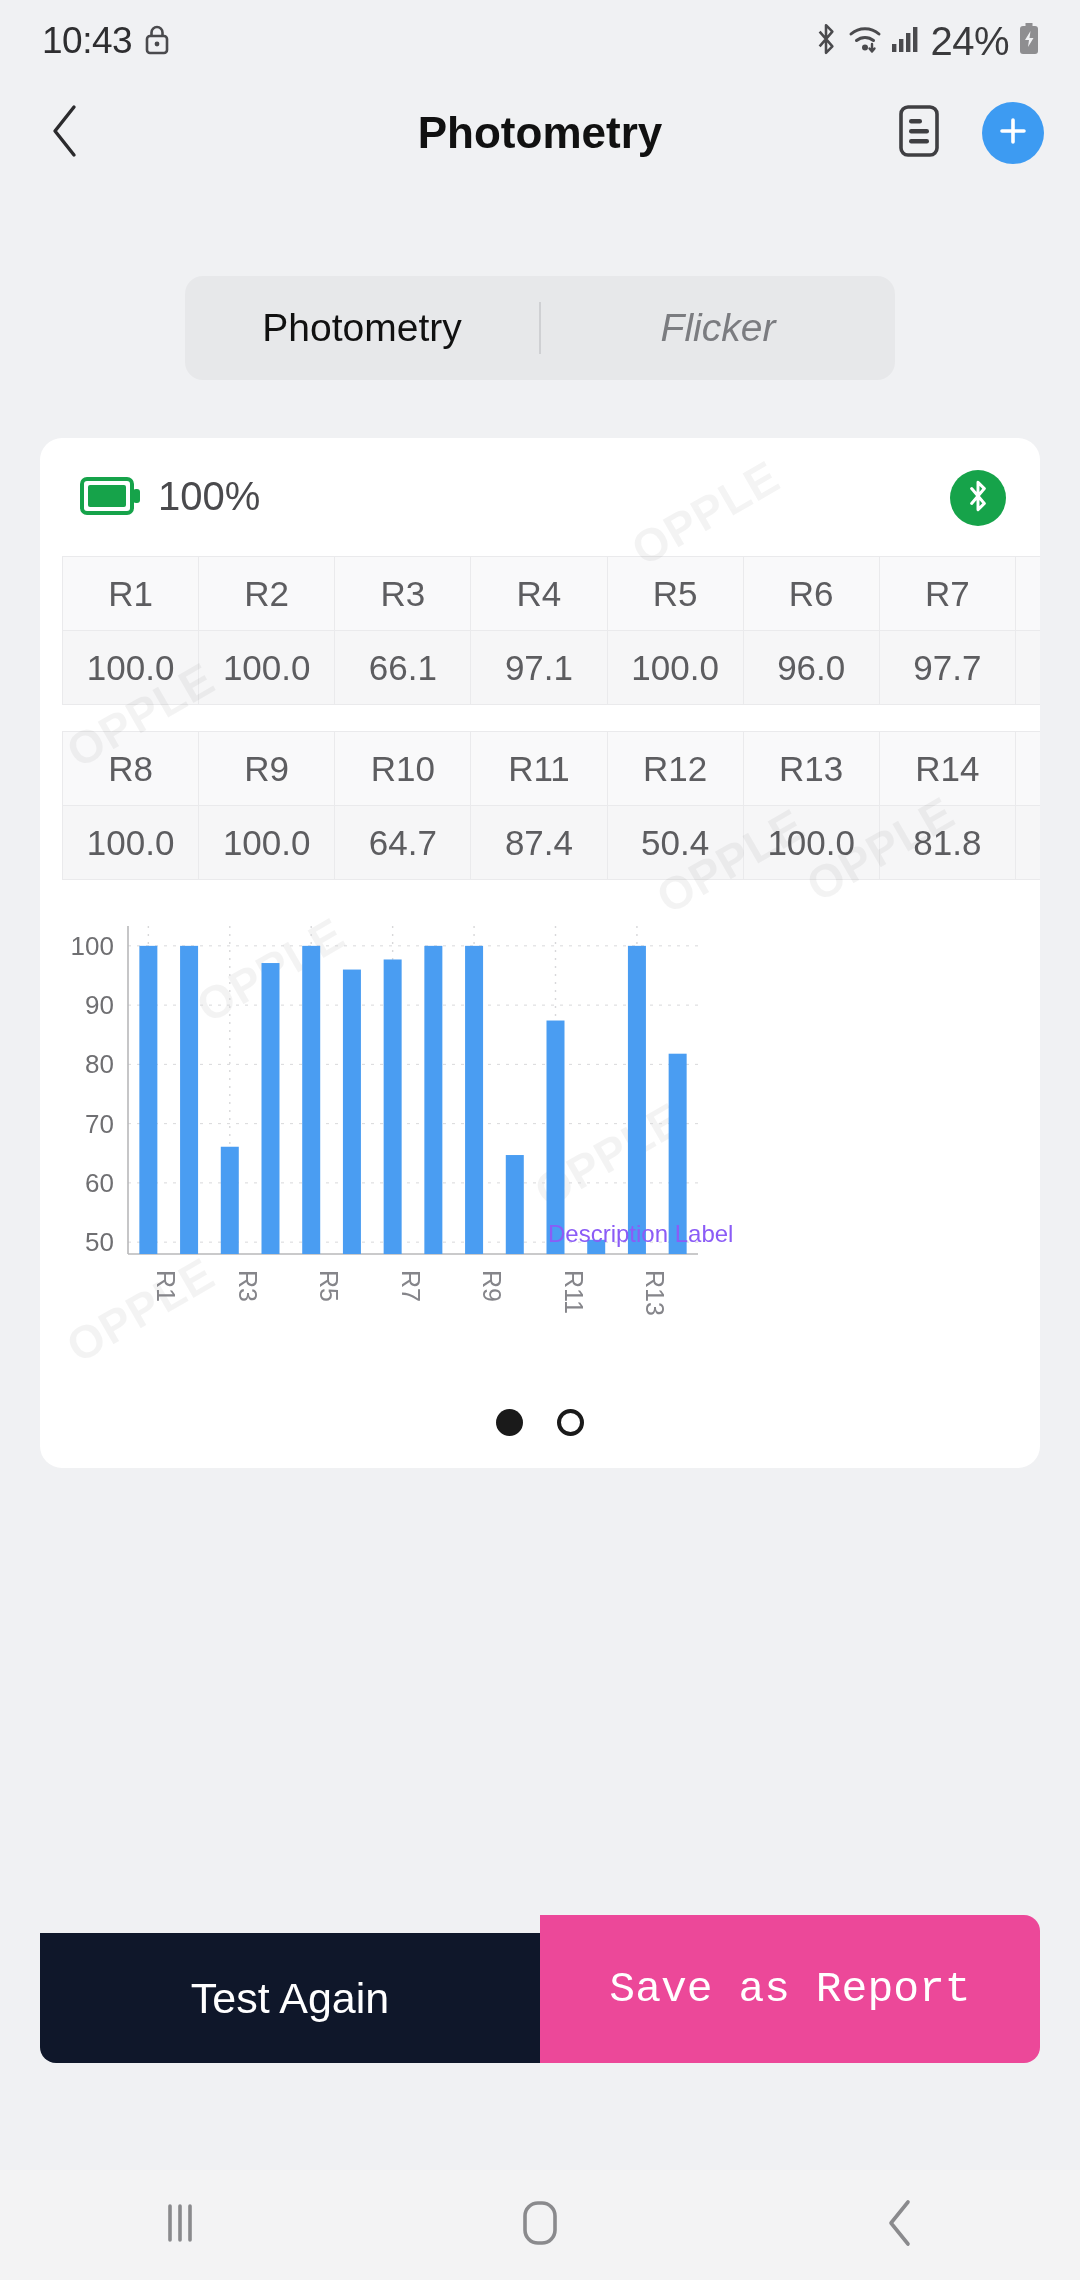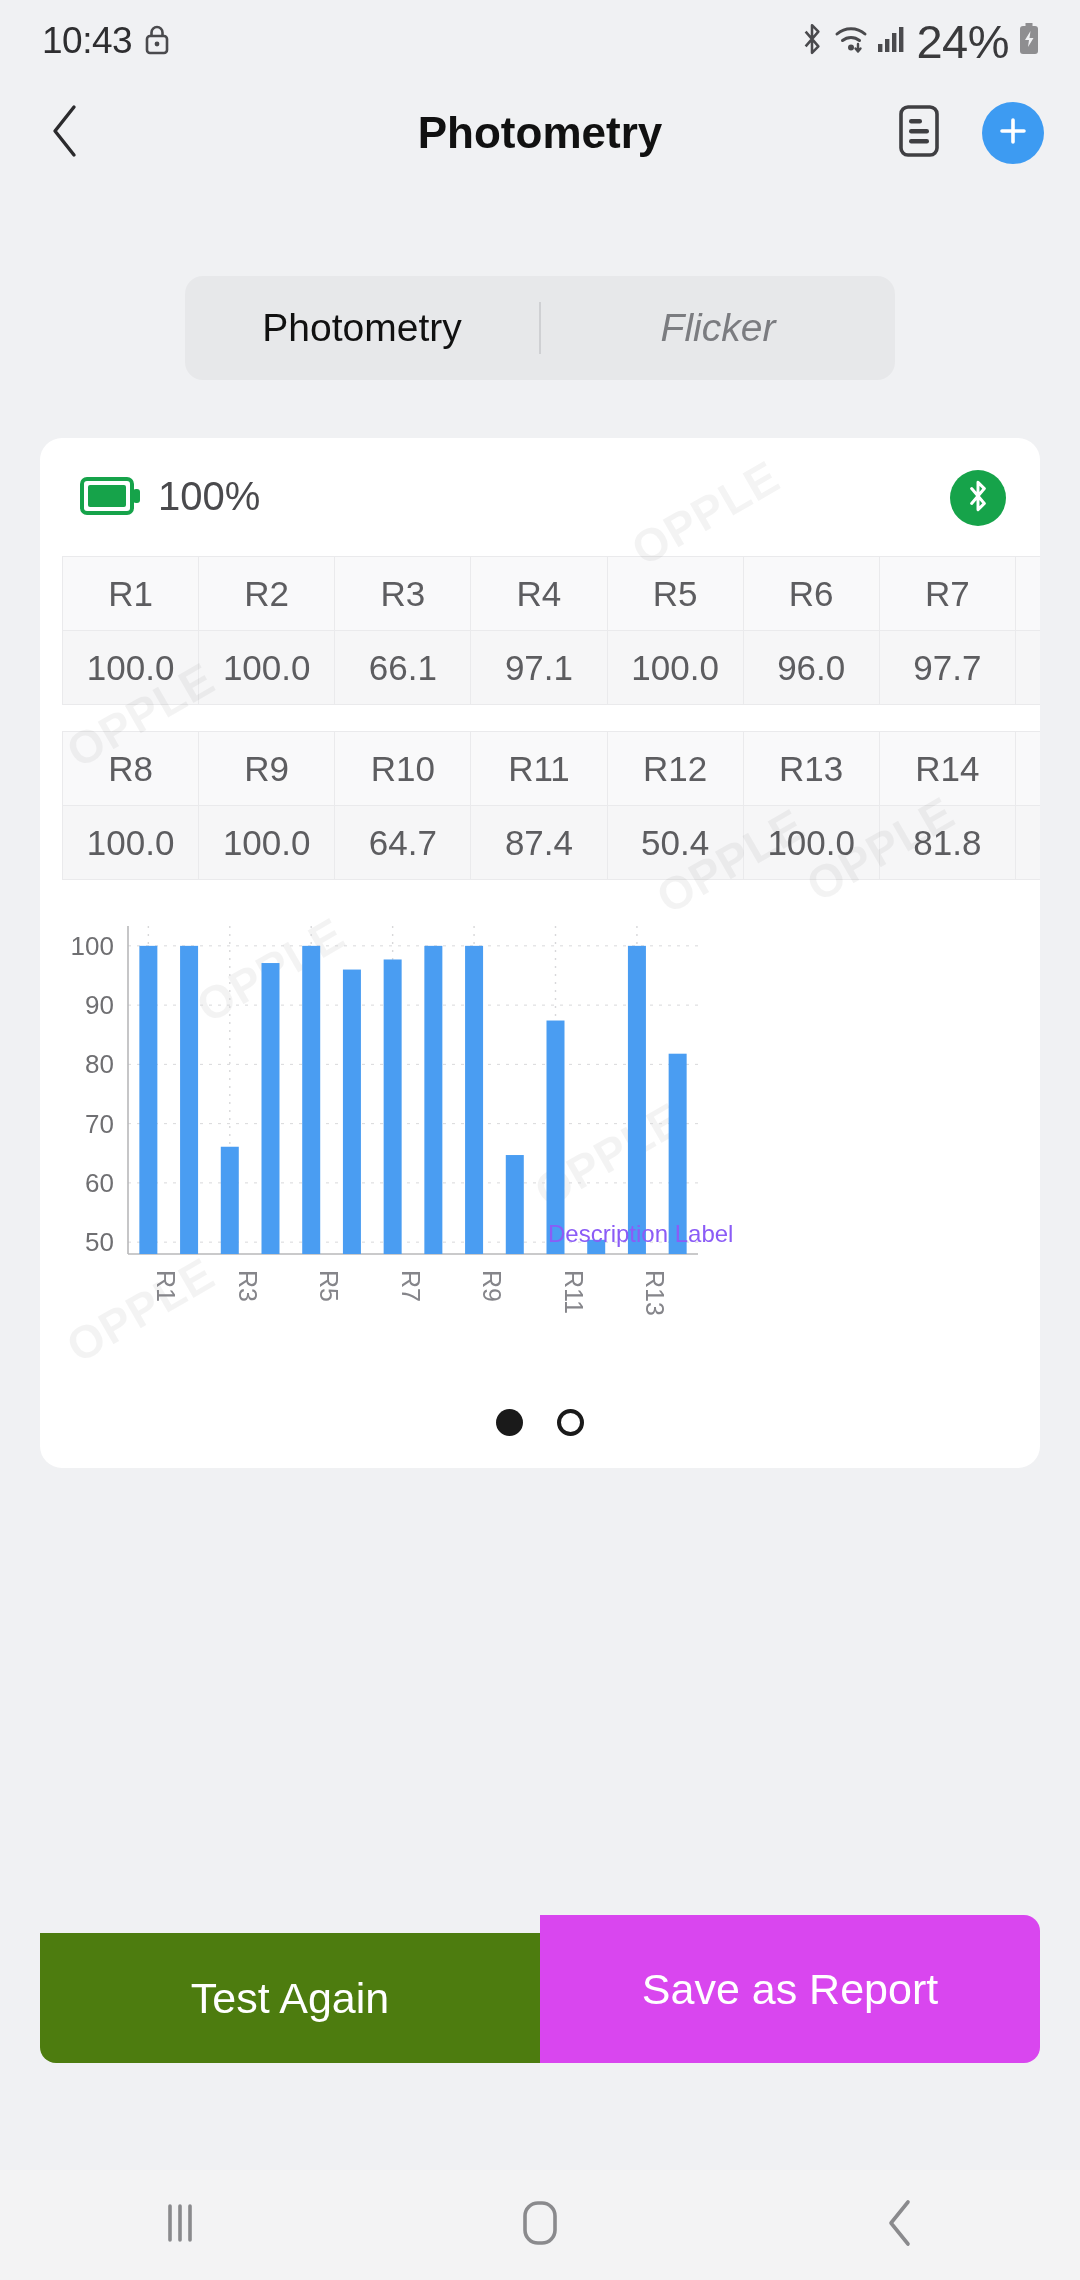--- a/index.html
+++ b/index.html
@@ -14,21 +14,21 @@
   
   .statusbar{
     height:78px; width:100%;
     display:flex; align-items:center; justify-content:space-between;
     padding:4px 40px 0 42px;
     color:#3a3a3c;
   }
   .sb-left{ display:flex; align-items:center; gap:12px; }
   .sb-time{ font-size:37px; letter-spacing:-0.5px; color:#2e2e30; }
   .sb-right{ display:flex; align-items:center; gap:9px; }
-  .sb-pct{ font-size:47px; color:#3a3a3c; letter-spacing:-0.5px;text-align:right; }
+  .sb-pct{ font-size:40px; color:#3a3a3c; letter-spacing:-0.5px;text-align:right; }
 
   
   .header{
     height:110px; width:100%;
     display:flex; align-items:center;
     padding:0 36px 0 30px;
     position:relative;
   }
   .back-btn{ width:70px; height:70px; display:flex; align-items:center; justify-content:center; }
   .page-title{
@@ -126,22 +126,22 @@
   
   .footer{
     position:absolute; left:40px; right:40px; top:1915px;
     height:148px; border-radius:16px; overflow:hidden;
     display:flex;
   }
   .fbtn{
     flex:1; display:flex; align-items:center; justify-content:center;
     font-size:43px; color:#ffffff;
   }
-  .fbtn.test{ background:#4d7c0f;margin-top:18px; }
-  .fbtn.save{ background:#d946ef; }
+  .fbtn.test{ background:#0f172a;margin-top:18px; }
+  .fbtn.save{ background:#ec4899;font-family:Liberation Mono, monospace; }
 
   
   .navbar{
     position:absolute; bottom:0; left:0; right:0;
     height:110px; background:#f3f3f4;
     display:flex; align-items:center; justify-content:space-around;
   }
   .nav-btn{ width:120px; height:90px; display:flex; align-items:center; justify-content:center; }
 
   

